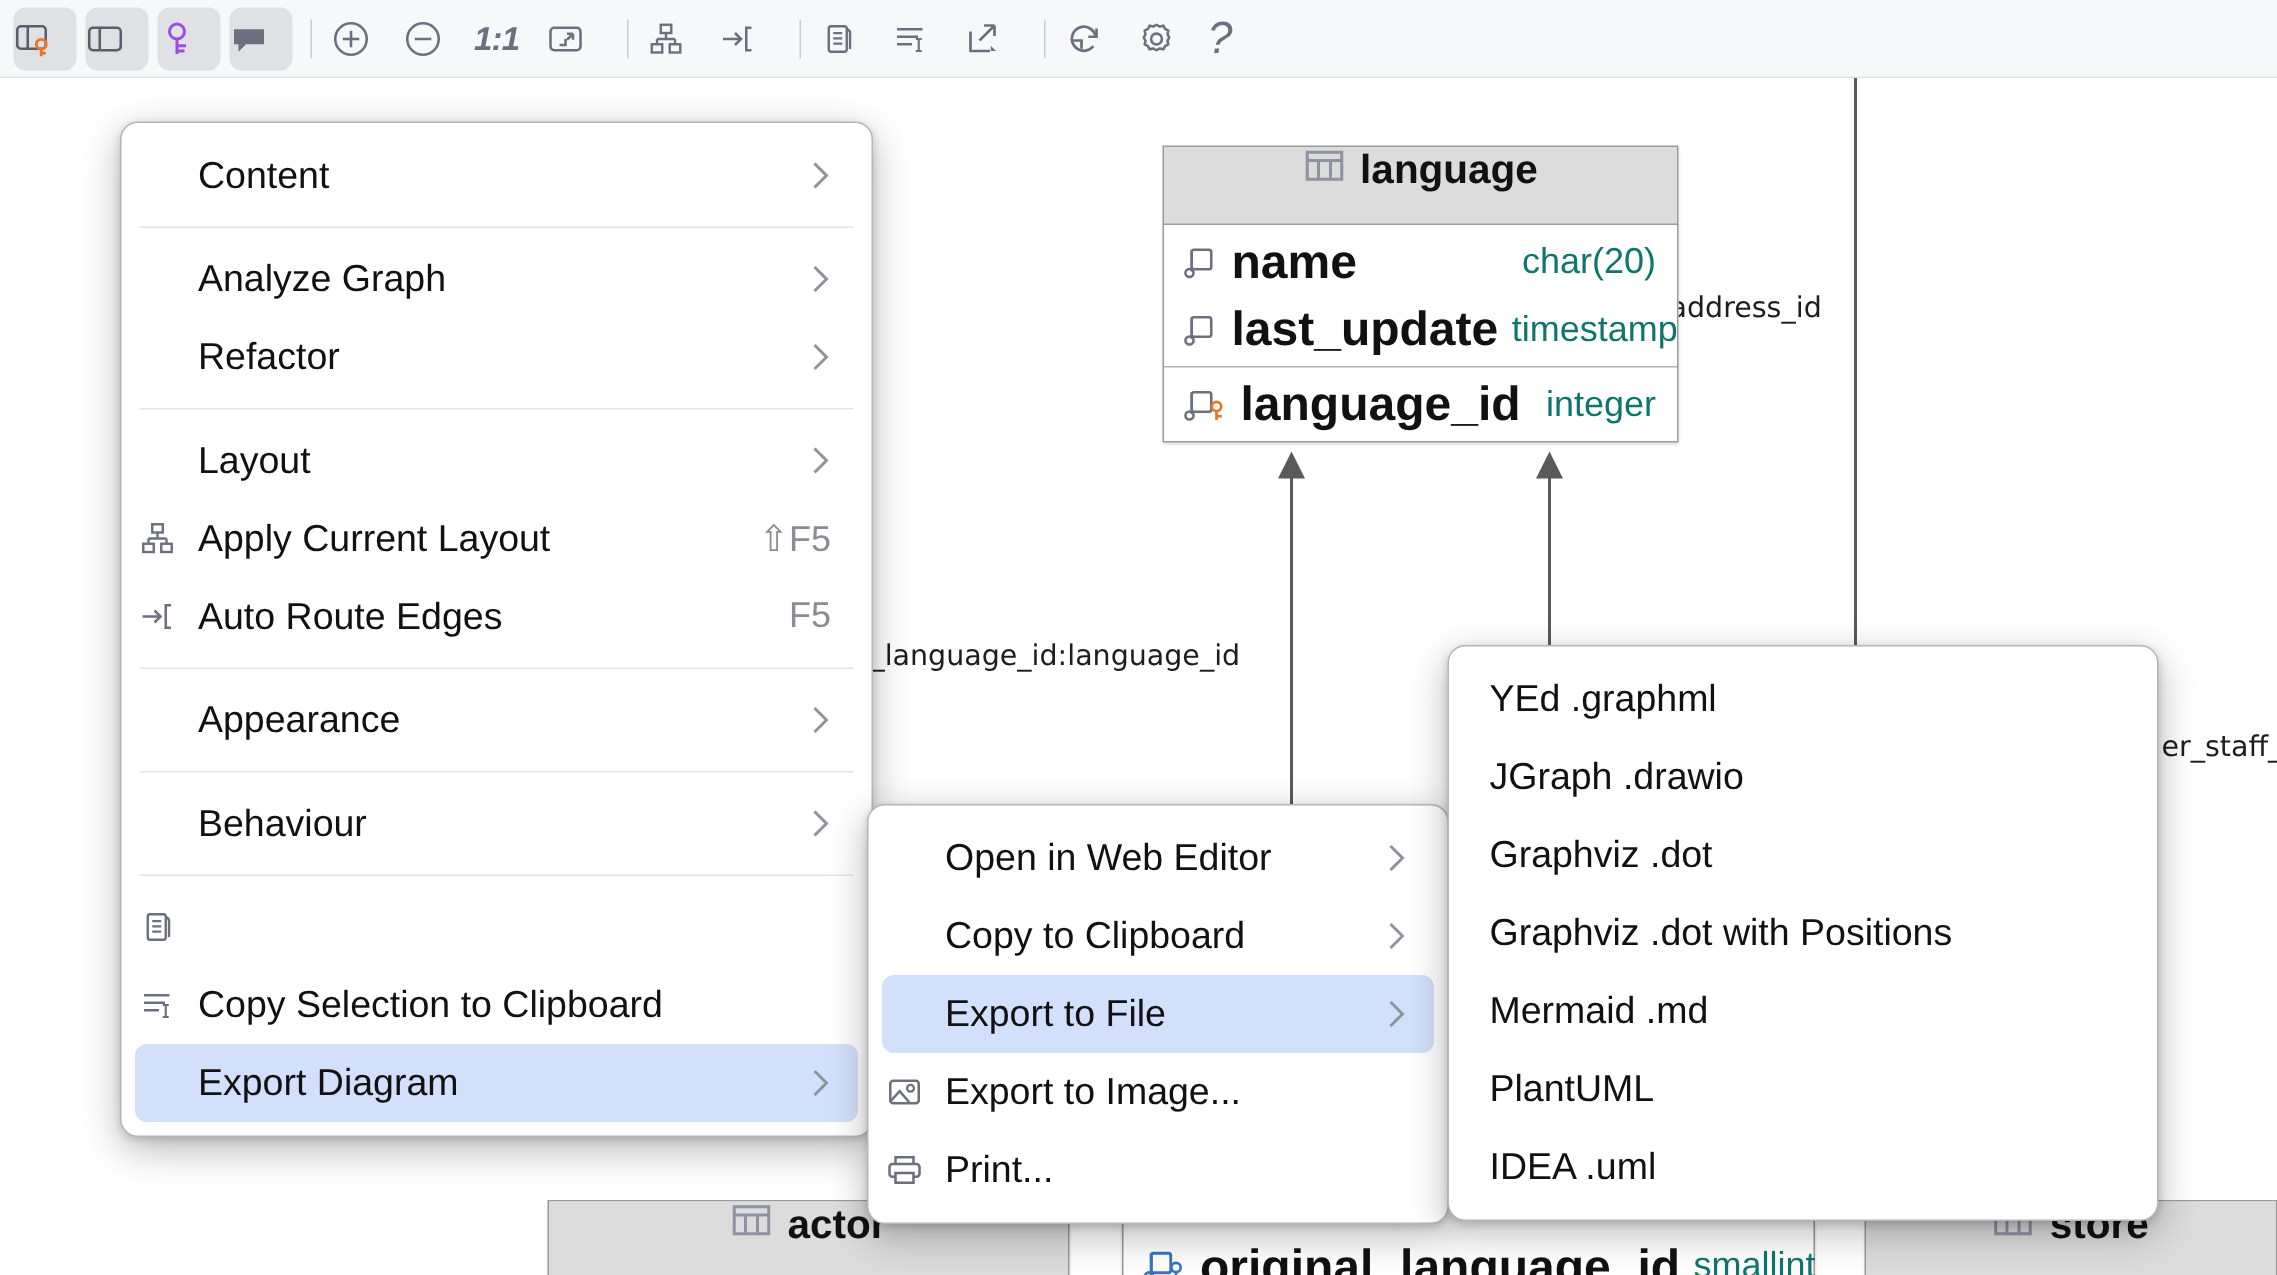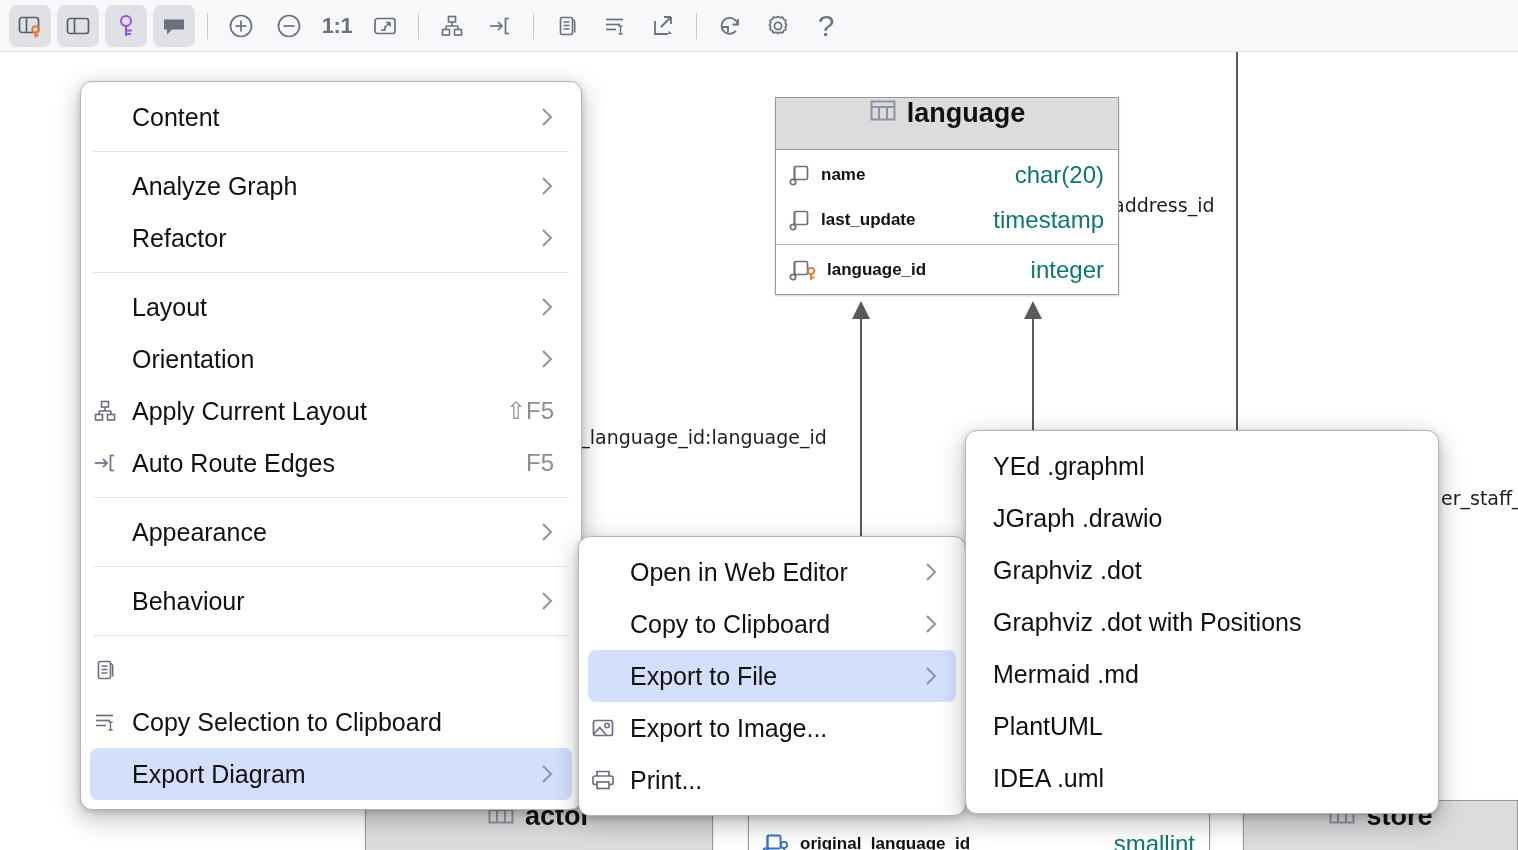--- a/index.html
+++ b/index.html
@@ -13,23 +13,24 @@
 
   
   #toolbar{
     position:absolute; left:0; top:0; width:1518px; height:52px;
     background:#f7f8fa;
     border-bottom:1px solid #e0e2e6;
     display:flex; align-items:center; gap:0px; padding-left:6px;
   }
   .tb-btn{
     width:42px; height:42px; border-radius:8px;
-    display:flex; align-items:center; justify-content:center;
+    display:flex; align-items:center; 
     margin:0 3px;
     color:#6c707e;
+    font-style:italic;
   }
   .tb-btn.sel{ background:#dfe1e5; }
   .tb-sep{
     width:1px; height:26px; background:#c9ccd2; margin:0 9px;
   }
 
   
   #canvas{
     position:absolute; left:0; top:52px; width:1518px; height:798px;
     background:#ffffff; overflow:hidden;
@@ -53,21 +54,21 @@
     border-bottom:1px solid #9a9a9a;
     height:52px;
     display:flex; justify-content:center; gap:10px;
     font-size:27px; font-weight:bold; color:#111;
   }
   .er-body{ padding:2px 0 2px 0; }
   .er-row{
     height:45px; display:flex; align-items:center;
     padding:0 14px 0 12px; gap:9px;
   }
-  .er-row .col-name{ font-size:17px; font-weight:bold; color:#111; }
+  .er-row .col-name{ font-size:32px; font-weight:bold; color:#111; }
   .er-row .col-type{ font-size:24px; color:#0f766e; margin-left:auto; }
   .er-sep{ height:1px; background:#b5b5b5; margin:2px 0; }
 
   
   .menu{
     position:absolute;
     background:#ffffff;
     border:1px solid #b6b6b6;
     border-radius:12px;
     box-shadow:0 8px 26px rgba(0,0,0,.28), 0 2px 6px rgba(0,0,0,.16);
@@ -434,29 +435,20 @@
   <div class="mi">
     <span class="mi-ico empty"></span>
     <span class="mi-label">Layout</span>
     <span class="mi-arrow">
       <svg width="13" height="20" viewBox="0 0 13 20">
           <path d="M2 2 L10 10 L2 18" fill="none" stroke="#90939c" stroke-width="2"></path>
         </svg>
     </span>
   </div>
 
-  <div class="mi">
-    <span class="mi-ico empty"></span>
-    <span class="mi-label">Orientation</span>
-    <span class="mi-arrow">
-      <svg width="13" height="20" viewBox="0 0 13 20">
-          <path d="M2 2 L10 10 L2 18" fill="none" stroke="#90939c" stroke-width="2"></path>
-        </svg>
-    </span>
-  </div>
 
   <div class="mi">
     <span class="mi-ico">
       <svg width="26" height="26" viewBox="0 0 26 26">
         <rect x="9.5" y="3.5" width="7" height="5.5" fill="none" stroke="#6c707e" stroke-width="1.6"></rect>
         <rect x="3.5" y="16.5" width="7" height="5.5" fill="none" stroke="#6c707e" stroke-width="1.6"></rect>
         <rect x="15.5" y="16.5" width="7" height="5.5" fill="none" stroke="#6c707e" stroke-width="1.6"></rect>
         <path d="M13 9 v4 M7 13 h12 M7 13 v3.5 M19 13 v3.5" fill="none" stroke="#6c707e" stroke-width="1.6"></path>
       </svg>
     </span>

